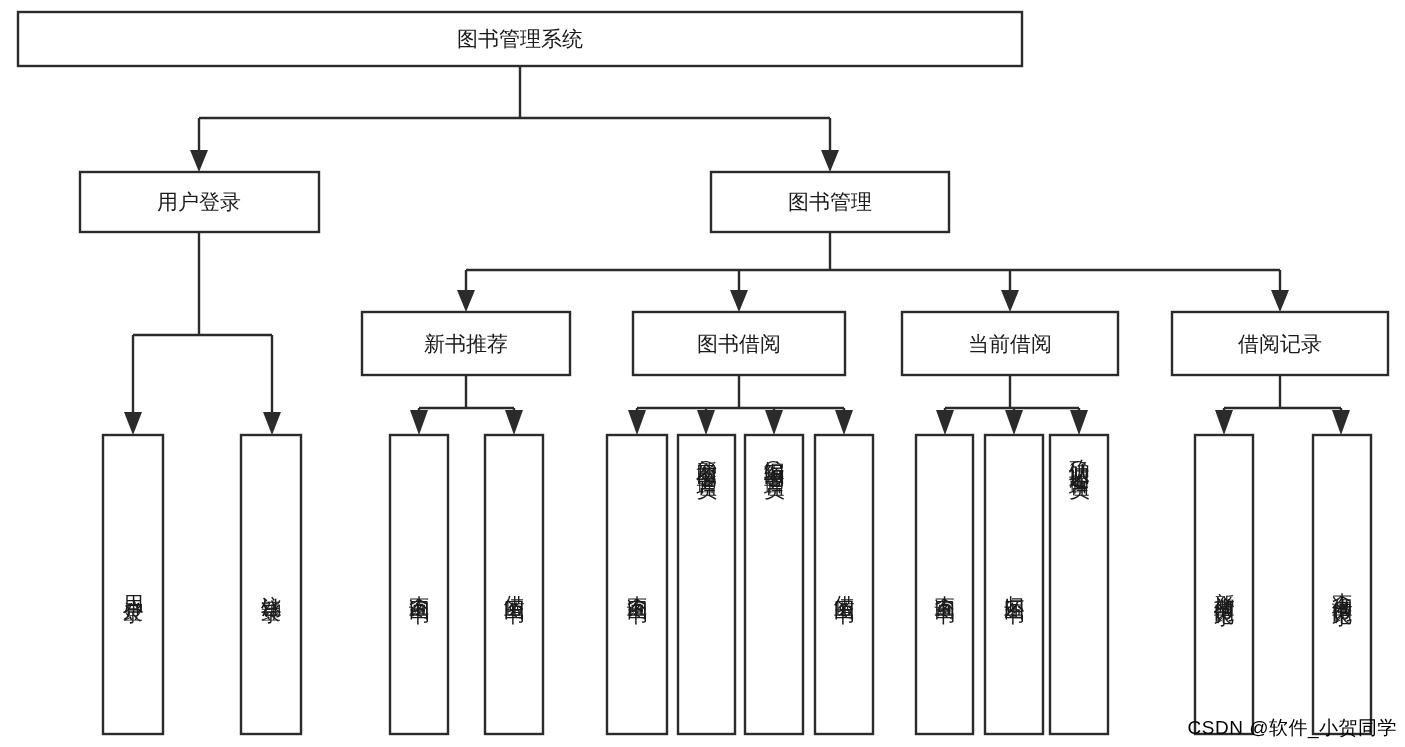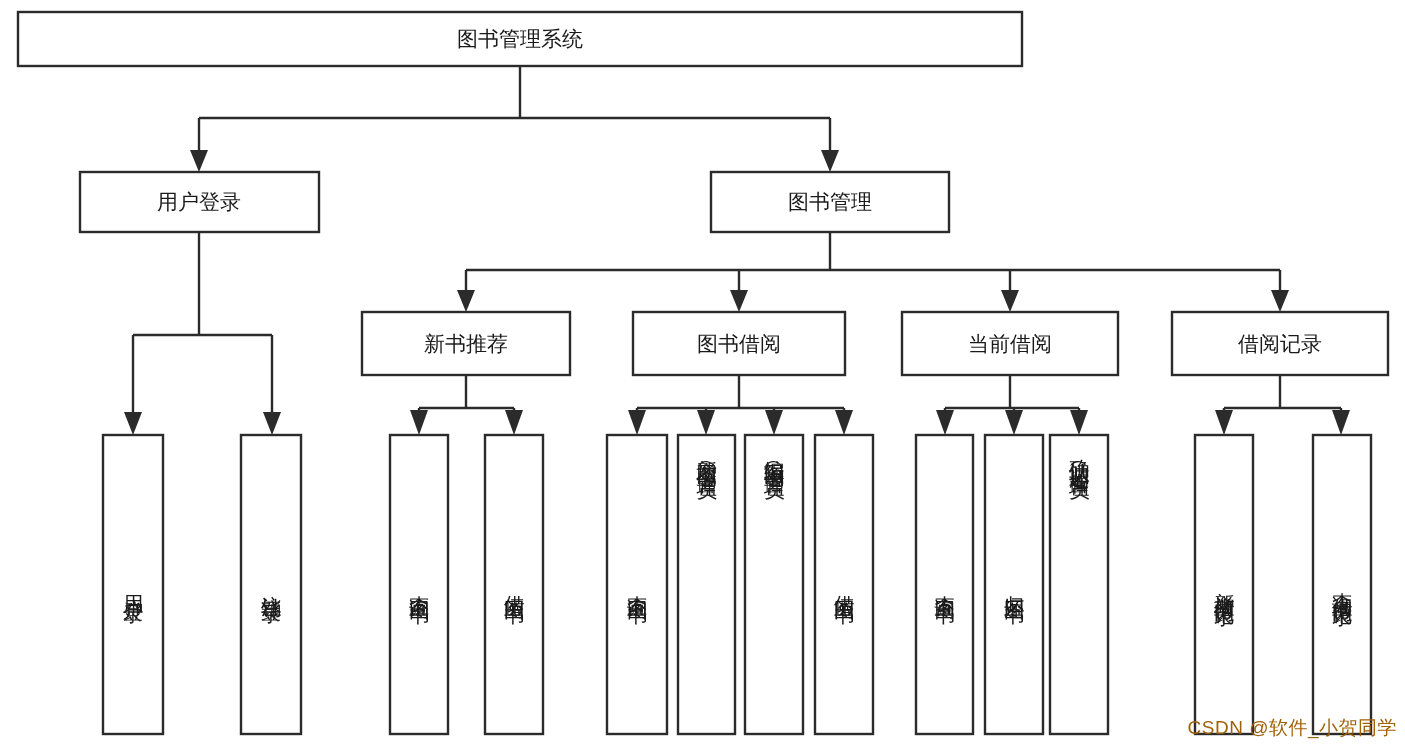--- a/index.html
+++ b/index.html
@@ -51,21 +51,21 @@
   .arrow-head {
     fill: #2b2b2b;
     stroke: none;
   }
   .watermark {
     position: absolute;
     right: 8px;
     bottom: 6px;
     font-family: "Liberation Sans", "DejaVu Sans", sans-serif;
     font-size: 19px;
-    color: #a16207;
+    color: #000000;
     white-space: nowrap;
     pointer-events: none;
     letter-spacing: 0.5px;
   }
 </style>
 </head>
 <body>
 
 <div id="diagram-root">
 

